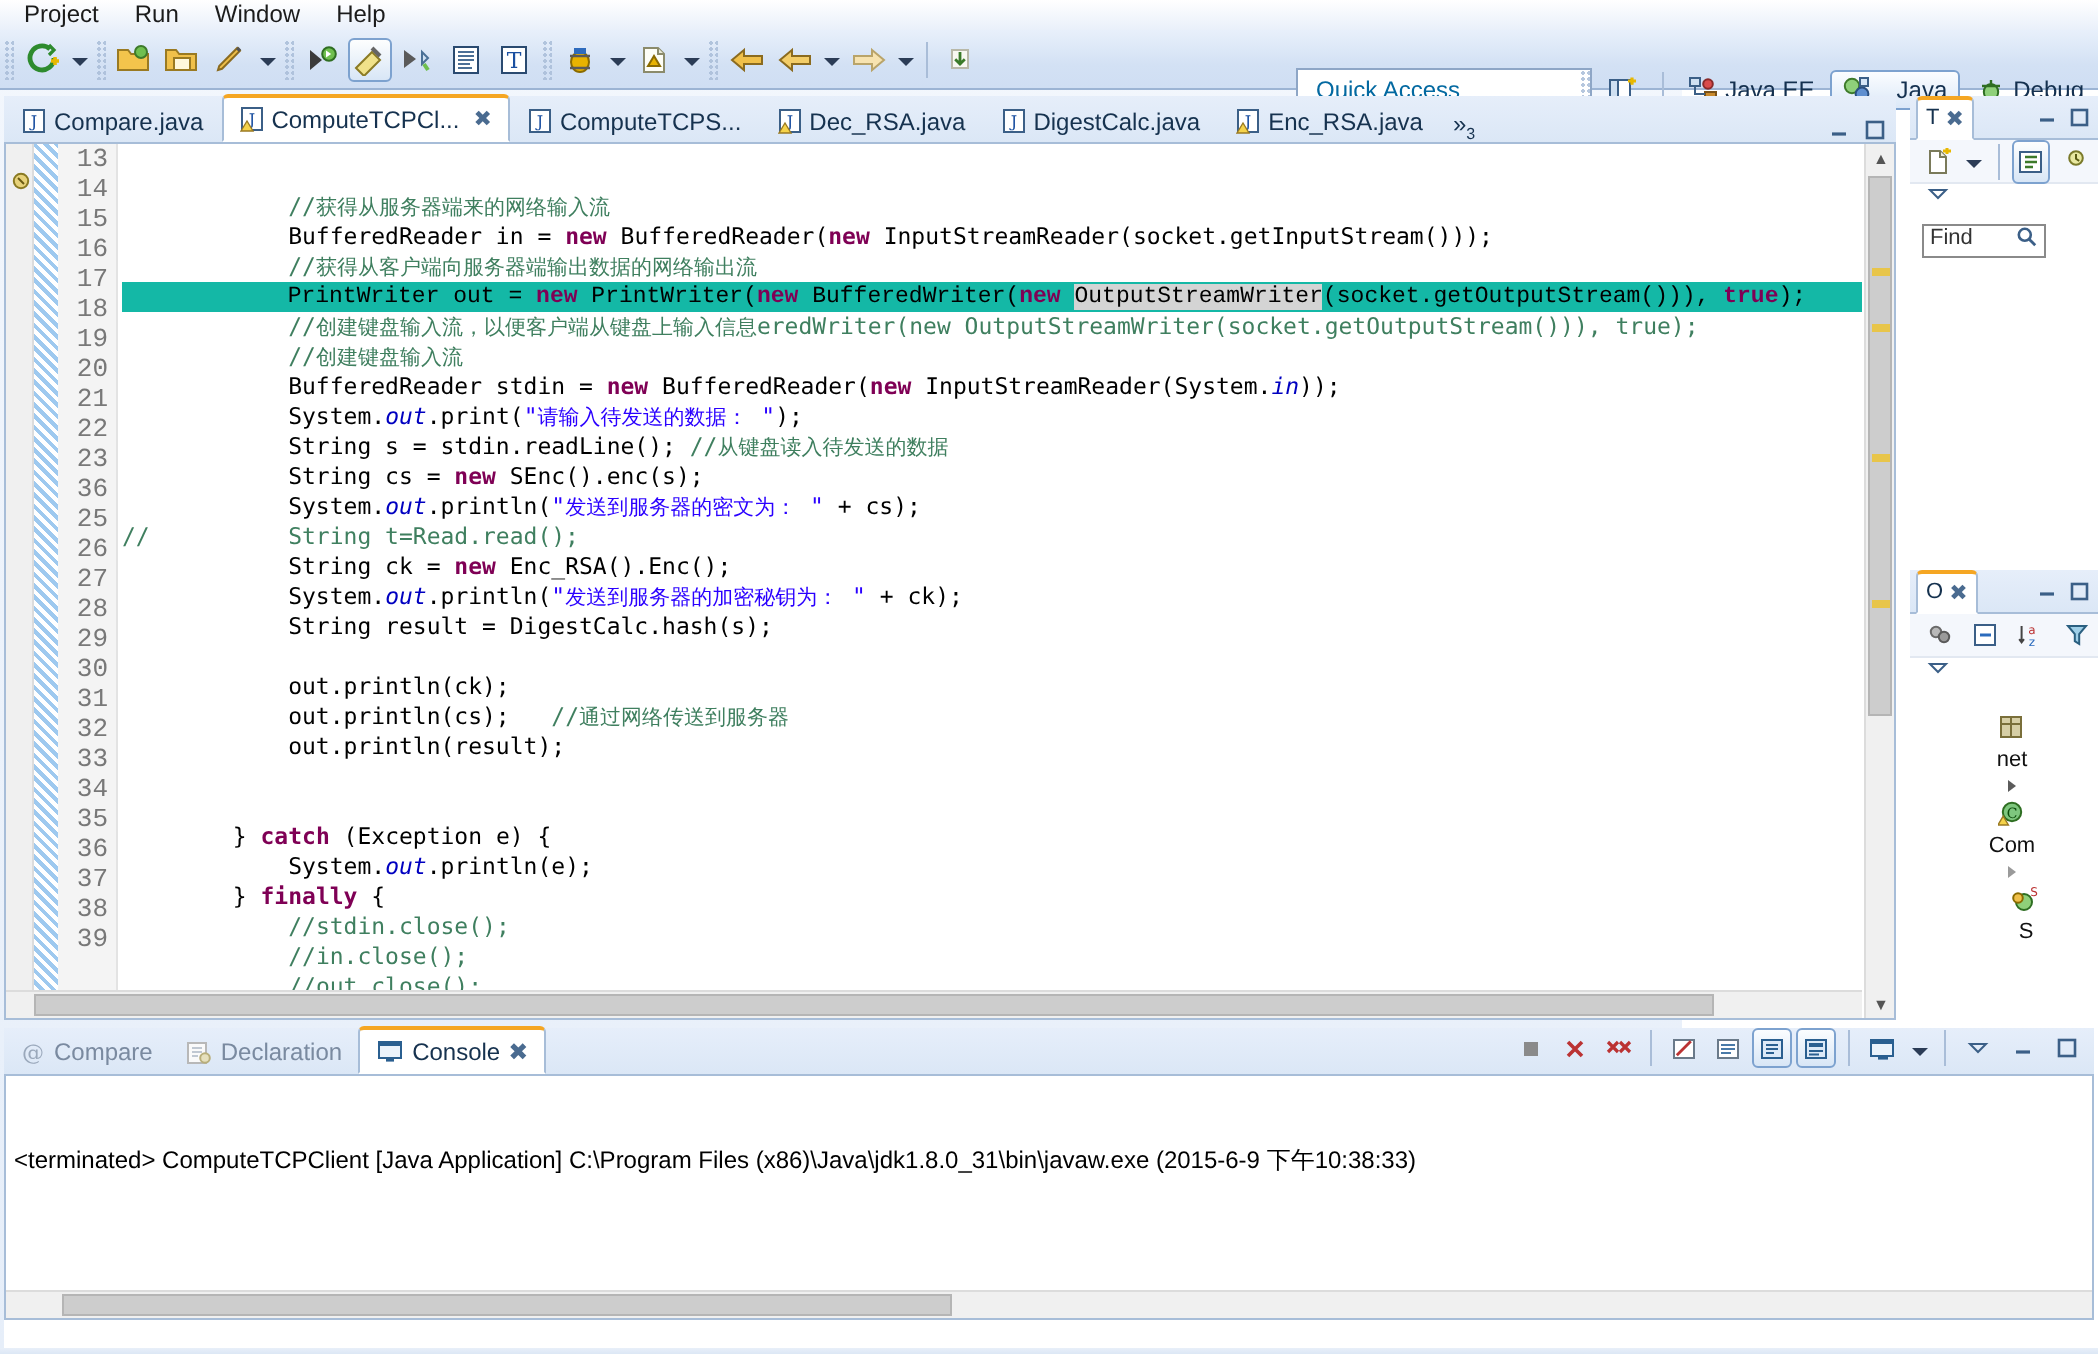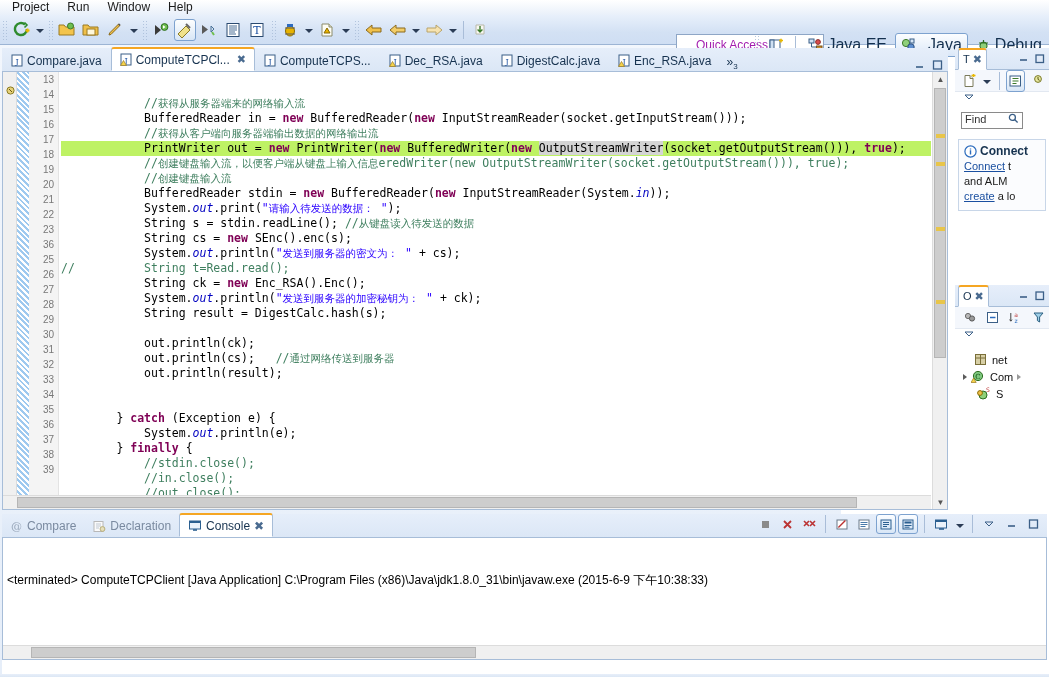--- a/index.html
+++ b/index.html
@@ -56,33 +56,33 @@
   .tb-arrow::after {
     content: ""; border-left: 4px solid transparent; border-right: 4px solid transparent;
     border-top: 4px solid #2b3c56; display: block; margin-top: 3px;
   }
   .tb-sep { width: 1px; height: 18px; background: #a9bdd8; margin: 0 4px; }
 
   
   .ic { display: block; }
 
   .quick {
-    position: absolute; left: 676px; top: 19px;
+    position: absolute; left: 648px; top: 19px;
     width: 148px; height: 21px;
     background: #fff; border: 1px solid #8ea6c6;
-    font-size: 12px; color: #a21caf;
-    padding: 2px 19px; line-height: 16px;
+    font-size: 12px; color: #0369a1;
+    padding: 2px 9px; line-height: 16px;
   }
   .persp-wrap {
     position: absolute; right: 0; top: 16px; height: 28px;
     display: flex; align-items: center; gap: 3px; padding-right: 2px;
   }
   .persp {
     display: flex; align-items: center; gap: 4px;
-    font-size: 16px; color: #14304f; padding: 2px 5px; border-radius: 3px;
+    font-size: 12px; color: #14304f; padding: 2px 5px; border-radius: 3px;
     white-space: nowrap;
     justify-content: center;
   }
   .persp.sel { border: 1px solid #7da2cf; background: linear-gradient(#fbfdff,#dbe8f8); gap: 12px; }
 
   
   .editor-area {
     position: absolute; left: 2px; top: 48px; width: 946px; height: 462px;
   }
   .tabrow {
@@ -131,22 +131,22 @@
     text-align: right; padding-right: 4px;
   }
   .code {
     position: absolute; left: 58px; top: 0; right: 16px; height: 100%;
     overflow: hidden; white-space: pre;
   }
   .codeline, .lnline {
     height: 15px; line-height: 15px;
     font-family: "DejaVu Sans Mono", monospace; font-size: 11.5px; color: #000;
   }
-  .lnline { color: #787878; font-size: 10px; font-family: Liberation Sans, sans-serif; }
-  .codeline.hl { background: #bef264; }
+  .lnline { color: #787878; font-size: 13px; font-family: Liberation Mono, monospace; }
+  .codeline.hl { background: #14b8a6; font-family: Liberation Mono, monospace; }
   .kw { color: #7f0055; font-weight: bold; text-align: right; }
   .str { color: #2a00ff; }
   .cm { color: #3f7f5f; }
   .fld { color: #0000c0; font-style: italic; }
   .mth { }
   .sel-occ { background: #d4d4d4; }
   .cn { font-family: "DejaVu Sans", sans-serif; font-size: 10.5px; }
 
   .vscroll {
     position: absolute; right: 0; top: 0; width: 15px; height: 100%;
@@ -204,21 +204,21 @@
     display: flex; justify-content: space-between;
     font-size: 11px; color: #333; padding: 0 3px;
   }
   .infobox {
     margin: 6px 3px; border: 1px solid #c8d6e8; background: #fbfcfe;
     padding: 4px 4px 6px 5px; font-size: 11px; color: #1a1a1a;
     line-height: 15px; overflow: hidden;
   }
   .infobox .hdr { font-weight: bold; font-size: 12px; color: #16324f; display: flex; gap: 3px; align-items: center; }
   .lnk { color: #1a4fa0; text-decoration: underline; }
-  .tree-row { display: flex; align-items: center; gap: 4px; font-size: 11px; padding: 2px 0 2px 8px; color: #111; }
+  .tree-row { display: flex; align-items: center; gap: 4px; font-size: 11px; padding: 2px 0 2px 8px; color: #111; flex-direction: column; }
   .tw { width: 0; height: 0; border-left: 4px solid #5b5b5b; border-top: 3.5px solid transparent; border-bottom: 3.5px solid transparent; }
 
   
   .console {
     position: absolute; left: 2px; top: 514px; width: 1045px; height: 160px;
     background: #ffffff;
   }
   .con-tabrow {
     height: 24px; background: linear-gradient(#e6eefa,#dbe7f6);
     display: flex; align-items: flex-end; border-bottom: 1px solid #a7bdd8;
@@ -618,36 +618,20 @@
       <div class="find-row">
         <div class="findbox">
           <span>Find</span>
           <svg class="ic" width="11" height="11" viewBox="0 0 11 11">
             <circle cx="4.4" cy="4.4" r="3" fill="none" stroke="#3b5f87" stroke-width="1.3"></circle>
             <path d="M6.6 6.6L9.6 9.6" stroke="#3b5f87" stroke-width="1.4"></path>
           </svg>
         </div>
       </div>
 
-      <div class="infobox">
-        <div class="hdr">
-          <svg class="ic" width="13" height="13" viewBox="0 0 13 13">
-            <circle cx="6.5" cy="6.5" r="5.6" fill="#fff" stroke="#2b6bbd" stroke-width="1.2"></circle>
-            <path d="M6.5 5.2v4.2M6.5 3.4v1" stroke="#2b6bbd" stroke-width="1.4"></path>
-          </svg>
-          <span>Connect</span>
-        </div>
-        <div>
-          <span class="lnk">Connect</span><span> t</span>
-        </div>
-        <div>and ALM </div>
-        <div>
-          <span class="lnk">create</span><span> a lo</span>
-        </div>
-      </div>
     </div>
 
     <div class="viewpane" style="top:237px; height:225px;">
       <div class="view-tabrow">
         <div class="view-tab">
           <span>O</span>
           <span style="color:#4a6b90;">✖</span>
         </div>
         <div class="view-ctrl">
           <span>

